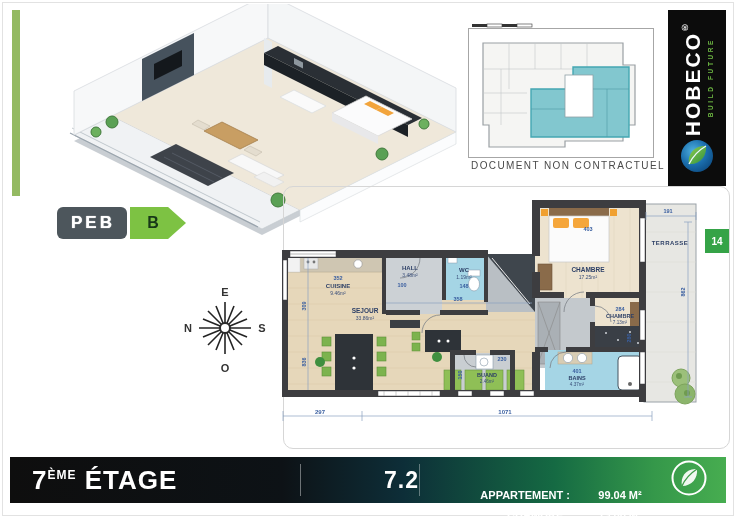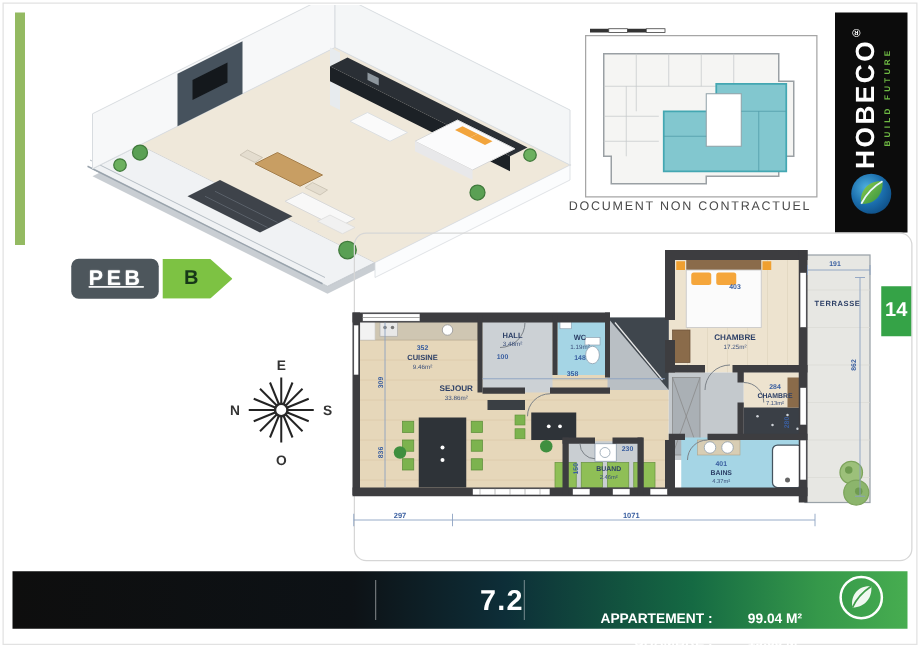--- a/index.html
+++ b/index.html
@@ -9,44 +9,44 @@
   .page-border{left:2px;top:2px;width:730px;height:512px;border:1px solid #e2e2e2;}
   .green-stripe{left:12px;top:10px;width:8px;height:186px;background:#94ba62;}
 
   
   .plan-panel{left:283px;top:186px;width:445px;height:261px;border:1px solid #d6d6d6;border-radius:10px;}
 
   
   .peb{left:57px;top:207px;display:flex;align-items:center;height:32px;}
   .peb-box{background:#4d565c;color:#fff;font-weight:700;font-size:17px;letter-spacing:3px;
            padding:5px 12px 5px 14px;border-radius:6px;height:22px;line-height:22px;
-           text-shadow:0 0 1px #fff;text-decoration:underline;}
+           text-shadow:0 0 1px #fff;}
   .peb-arrow{margin-left:3px;width:46px;height:32px;background:#7dc243;color:#173818;
              font-weight:800;font-size:16px;display:flex;align-items:center;justify-content:center;
              clip-path:polygon(0 0,68% 0,100% 50%,68% 100%,0 100%);padding-right:10px;}
 
   
   .overview-box{left:468px;top:28px;width:184px;height:128px;background:#fff;border:1px solid #a6a6a6;}
-  .overview-caption{left:455px;top:160px;width:210px;text-align:left;color:#4a4a4a;
+  .overview-caption{left:455px;top:160px;width:210px;text-align:right;color:#4a4a4a;
                     font-size:10px;letter-spacing:1.4px;}
 
   
   .hobeco{left:668px;top:10px;width:58px;height:176px;background:#0c0c0c;display:flex;
           flex-direction:column;align-items:center;justify-content:flex-start;}
   .hobeco-text{flex:1;display:flex;flex-direction:row;align-items:center;justify-content:center;gap:2px;padding-top:8px;}
   .hobeco-name{writing-mode:vertical-rl;transform:rotate(180deg);color:#fff;font-weight:800;
                font-size:21px;letter-spacing:2px;}
   .hobeco-reg{font-size:9px;vertical-align:super;}
   .hobeco-tag{writing-mode:vertical-rl;transform:rotate(180deg);color:#6fba44;font-weight:700;
               font-size:6.5px;letter-spacing:2.6px;}
   .hobeco-logo{margin-bottom:8px;}
 
   
-  .unit-badge{left:705px;top:229px;width:24px;height:40px;background:#35a347;color:#fff;
-              font-weight:700;font-size:16px;display:flex;align-items:center;justify-content:center;text-align:right;}
+  .unit-badge{left:705px;top:229px;width:24px;height:24px;background:#35a347;color:#fff;
+              font-weight:700;font-size:10px;display:flex;align-items:center;justify-content:center;text-align:right;}
 
   
   .footer{left:10px;top:457px;width:716px;height:46px;color:#fff;display:flex;align-items:center;
           background:linear-gradient(90deg,#0e0e0e 0%,#0d1216 38%,#0d2e38 55%,#156a43 76%,#35984a 90%,#47ad50 100%);}
   .floor{margin-left:22px;font-size:26px;font-weight:600;letter-spacing:1px;white-space:nowrap;}
   .floor sup{font-size:12px;font-weight:600;}
   .fdiv1{margin-left:auto;width:1px;height:32px;background:rgba(255,255,255,.4);}
   .unit-number{width:118px;text-align:right;font-size:23px;font-weight:700;letter-spacing:1px;}
   .fdiv2{width:1px;height:32px;background:rgba(255,255,255,.35);}
   .areas{width:218px;margin-left:14px;font-size:11px;font-weight:700;margin-top:48px;}
@@ -426,20 +426,21 @@
   <text class="dim" font-size="5.5" x="315" y="181" text-anchor="middle">401</text>
   <text class="room-name" font-size="5.5" x="315" y="188" text-anchor="middle">BAINS</text>
   <text class="room-area" font-size="4.6" x="315" y="194" text-anchor="middle">4.37m²</text>
 
   <text class="room-name" font-size="5.5" x="225" y="185" text-anchor="middle">BUAND</text>
   <text class="room-area" font-size="4.6" x="225" y="191" text-anchor="middle">2.46m²</text>
 </svg>
 </div>
 
 <div class="abs footer">
+  <div class="floor"><span>7</span><sup>ÈME</sup> <span>ÉTAGE</span></div>
   <div class="fdiv1"></div>
   <div class="unit-number">7.2</div>
   <div class="fdiv2"></div>
   <div class="areas">
     <div class="area-row first">
       <span class="area-label">APPARTEMENT :</span>
       <span class="area-value">99.04 M²</span>
     </div>
     <div class="area-row">
       <span class="area-label">CHAMBRE :</span>

